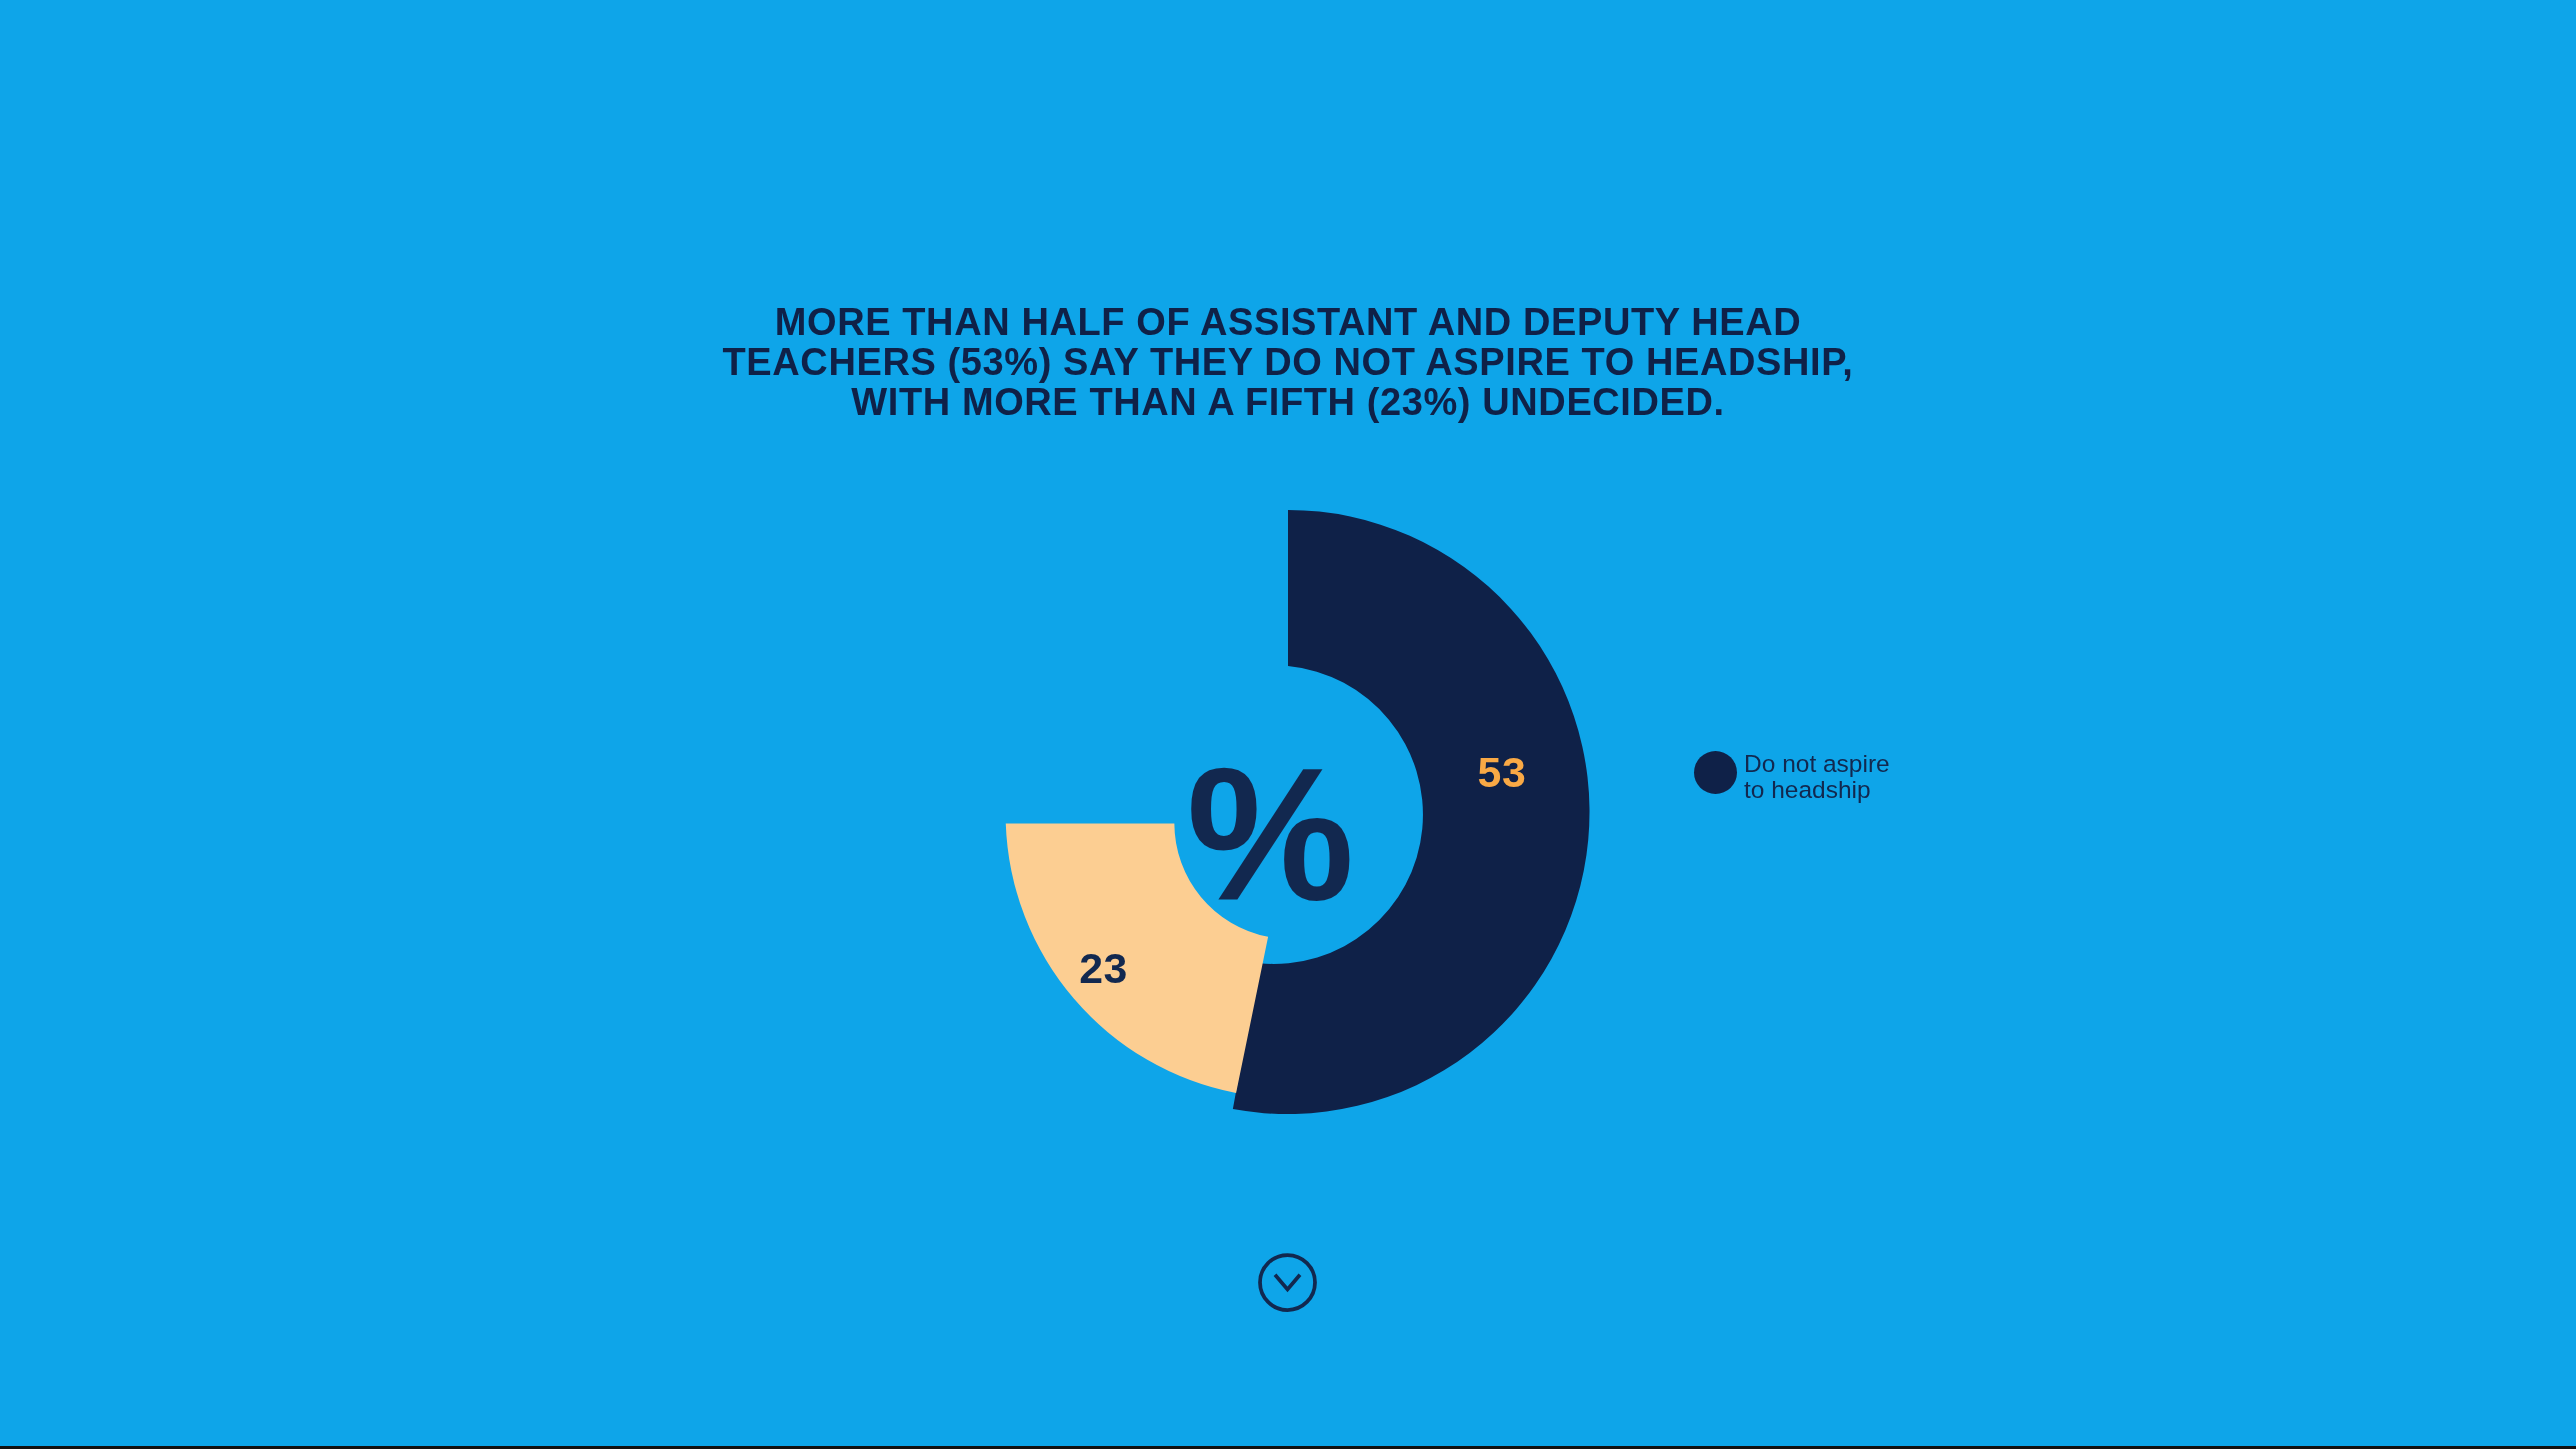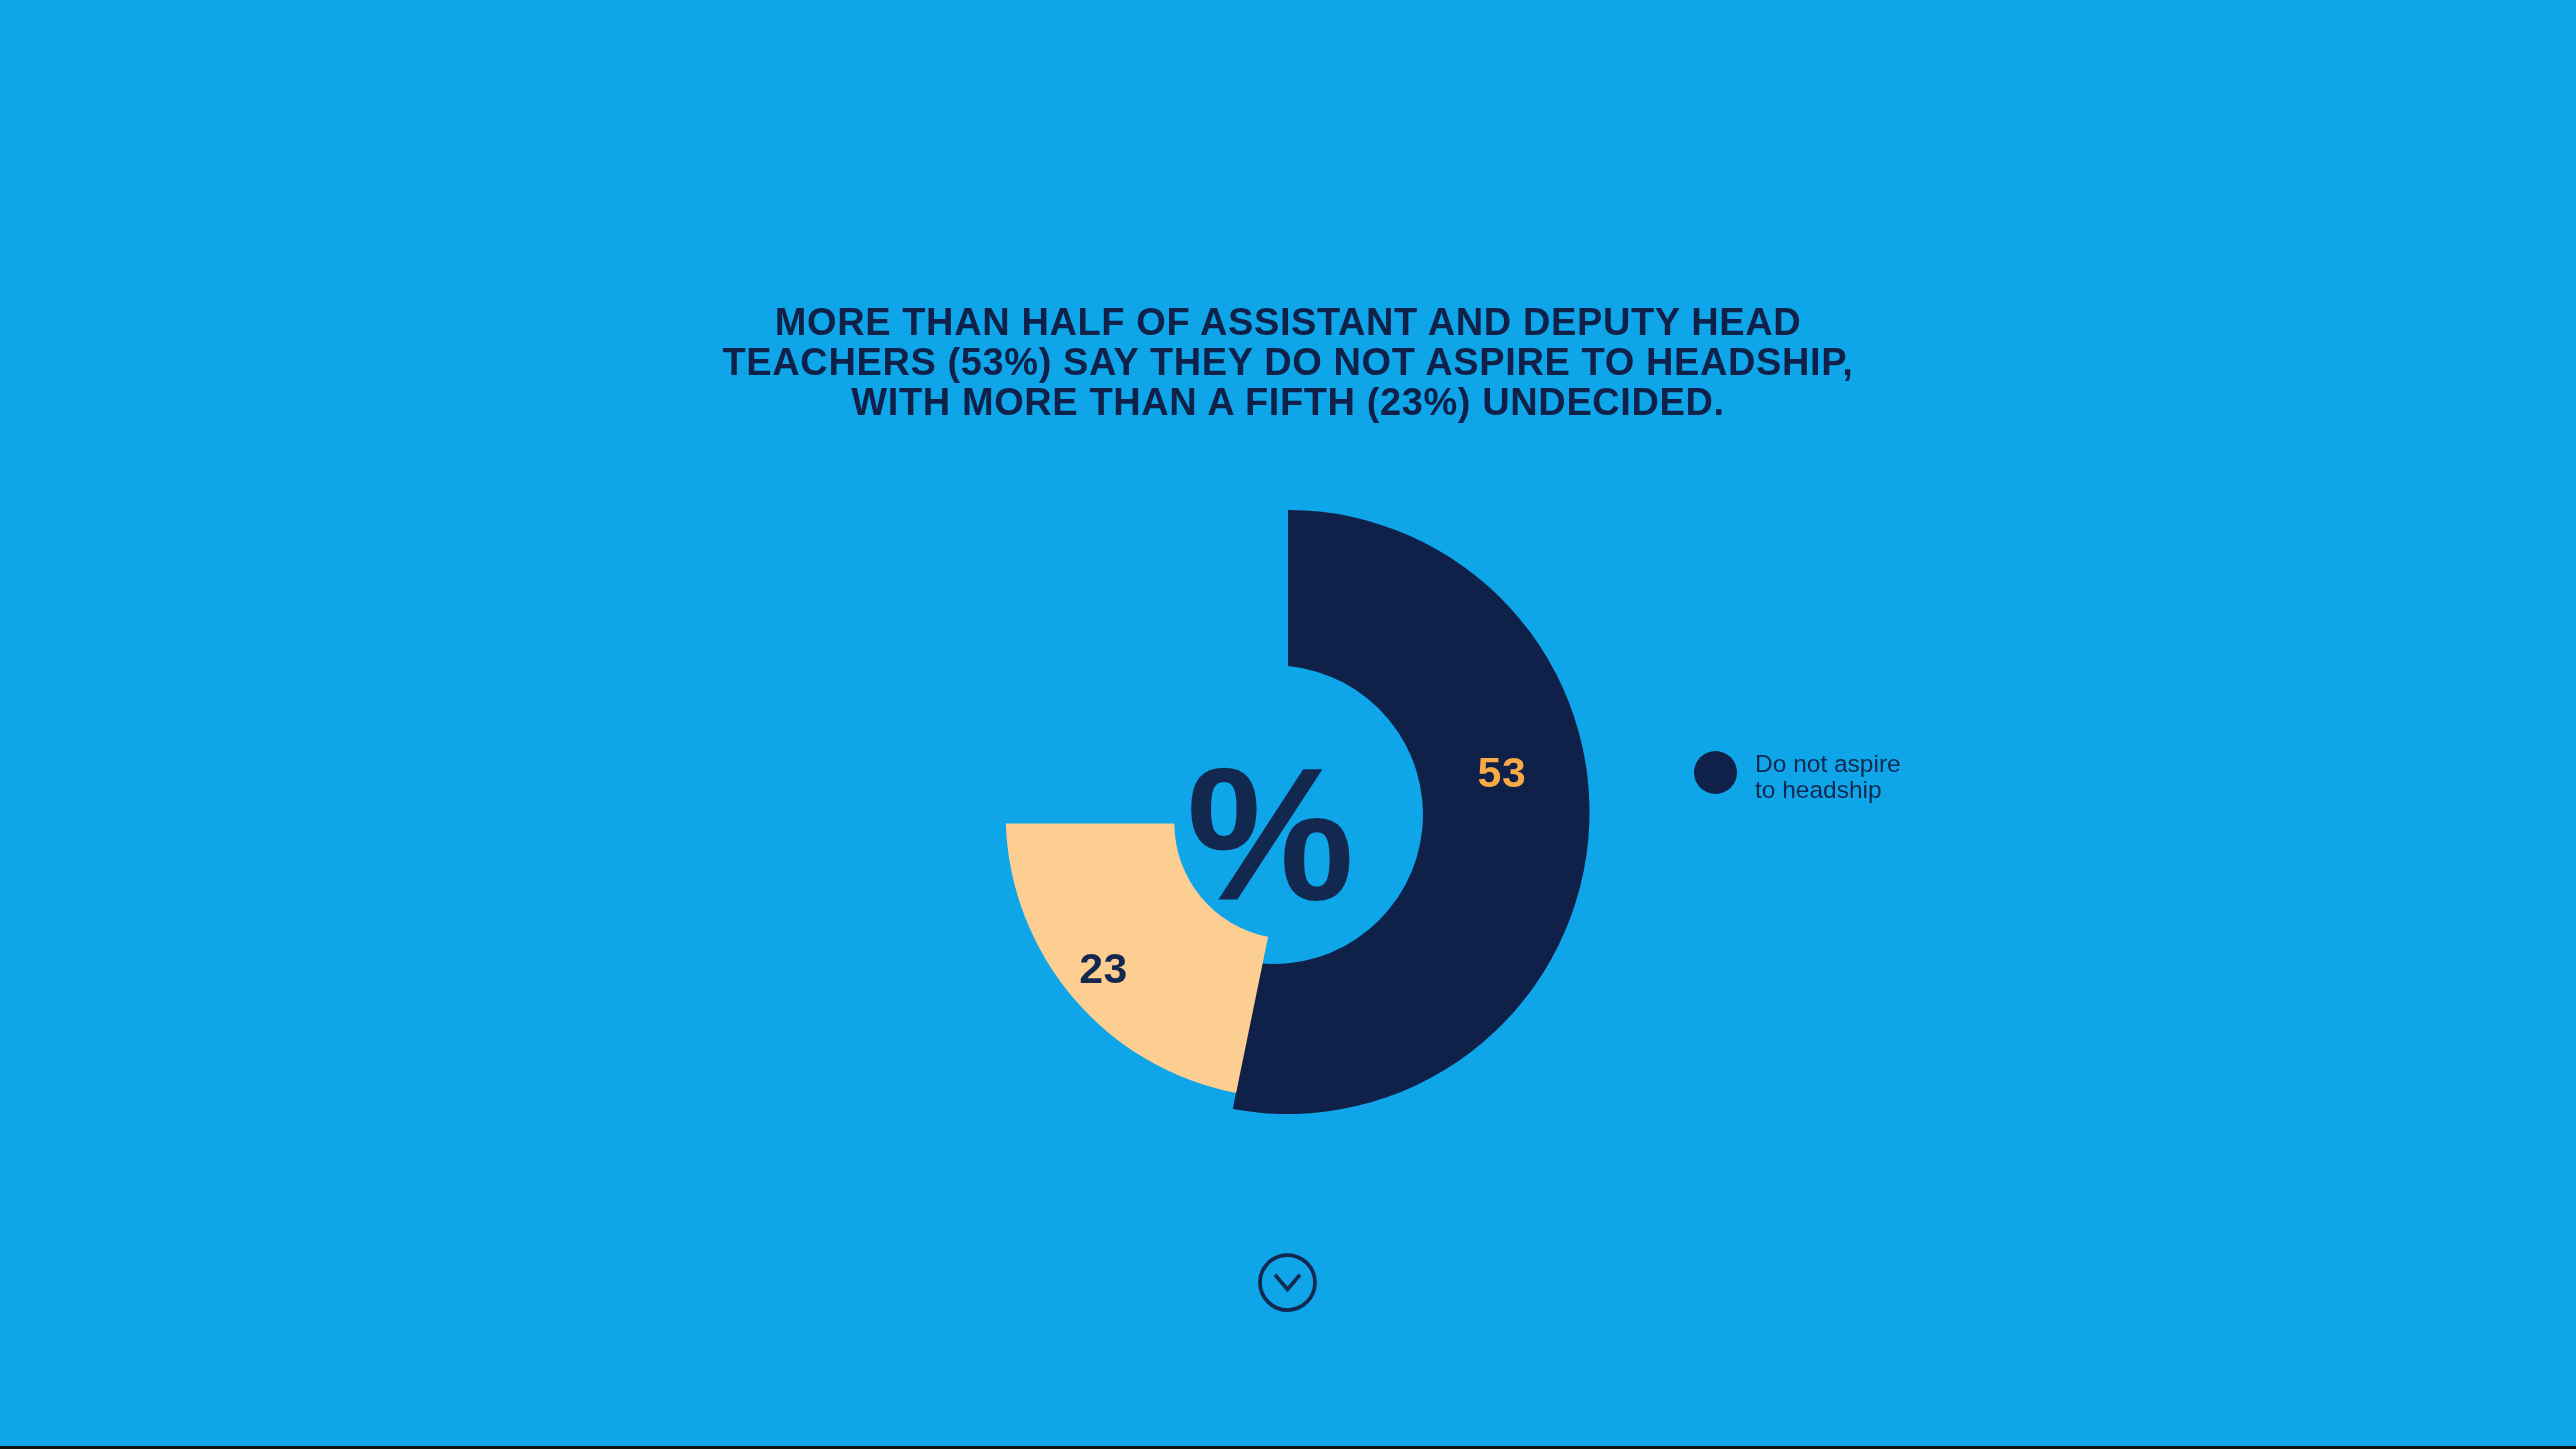--- a/index.html
+++ b/index.html
@@ -82,21 +82,21 @@
     margin-bottom: 24px;
   }
   .legend-dot {
     width: 43px;
     height: 43px;
     border-radius: 50%;
     flex: 0 0 43px;
     margin-top: 1.3px;
   }
   .legend-text {
-    margin-left: 18px;
+    margin-left: 7px;
     color: #12284F;
     font-family: "Liberation Sans", sans-serif;
     font-weight: 400;
     font-size: 24.5px;
     line-height: 26px;
     white-space: pre-line;
     padding-top: 1.3px;
   }
 
   

